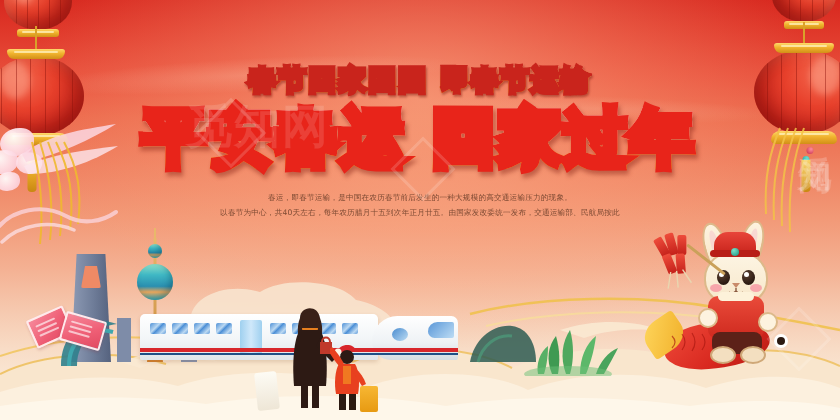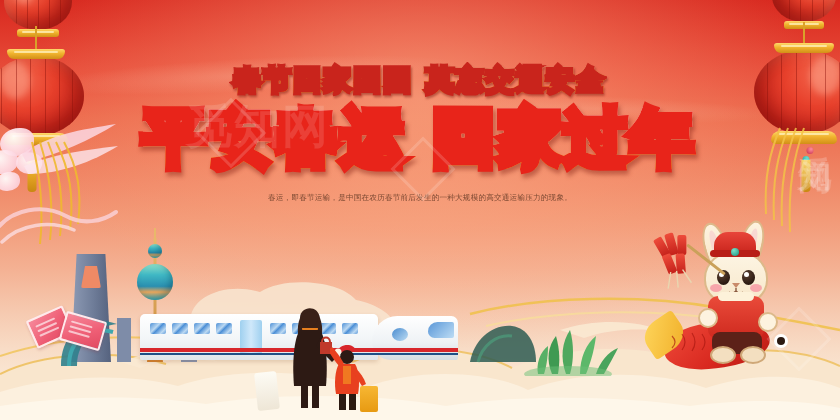--- a/index.html
+++ b/index.html
@@ -303,24 +303,25 @@
   <svg style="position:absolute;right:24px;top:126px;z-index:10;" width="70" height="110" viewBox="0 0 70 110">
     <g stroke="#f3c247" stroke-width="2" fill="none" opacity=".85">
       <path d="M58 2 C48 30, 42 60, 44 106"></path>
       <path d="M50 2 C40 30, 34 58, 36 100"></path>
       <path d="M42 2 C32 28, 26 54, 28 94"></path>
       <path d="M34 2 C24 26, 18 50, 20 88"></path>
     </g>
   </svg>
 
   <div class="text-block">
-    <div class="subtitle">春节回家团圆 莫忘交通安全</div>
+    <div class="subtitle">春节回家团圆 即春节运输</div>
     <div class="headline">平安春运 回家过年</div>
     <div class="body-copy">
       <p>春运，即春节运输，是中国在农历春节前后发生的一种大规模的高交通运输压力的现象。</p>
+      <p>以春节为中心，共40天左右，每年农历腊月十五到次年正月廿五。由国家发改委统一发布，交通运输部、民航局按此</p>
     </div>
   </div>
 
   <div class="wm wm-right">觅知网</div>
   <div class="wm wm-mid">觅知网</div>
   <div class="wm-diamond" style="left:206px;top:108px;width:44px;height:44px;"></div>
   <div class="wm-diamond" style="left:400px;top:146px;width:40px;height:40px;"></div>
   <div class="wm-diamond" style="left:776px;top:316px;width:40px;height:40px;"></div>
 
   <div class="skyline" style="width:180px;height:130px;">

